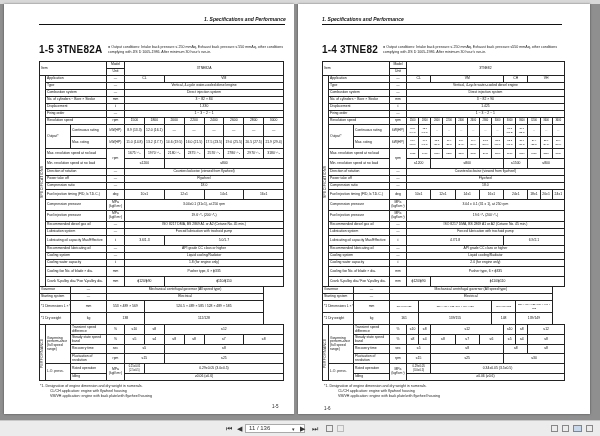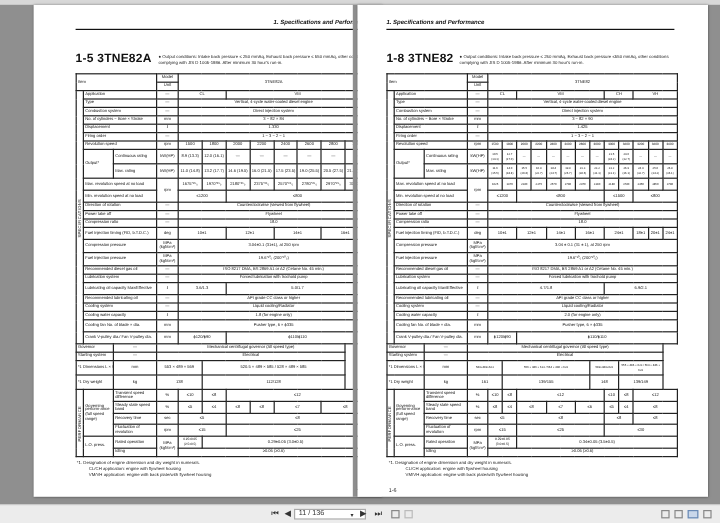--- a/index.html
+++ b/index.html
@@ -1,20 +1,20 @@
 <!DOCTYPE html>
 <html><head>
 <meta charset="utf-8">
 <style>
   html,body{margin:0;padding:0;}
   body{width:600px;height:436px;background:#8a8a8a;position:relative;overflow:hidden;font-family:"Liberation Sans",sans-serif;}
   .viewer{position:absolute;left:0;top:0;width:600px;height:420px;background:#8f8f8f;}
   .topbar{position:absolute;left:0;top:0;width:600px;height:4px;background:#d8d8d8;}
   .page{position:absolute;top:4px;width:290px;height:410px;background:#fff;box-shadow:0 0 2px rgba(0,0,0,.5);overflow:hidden;}
-  .page.left{left:4px;margin-left:24px;}
+  .page.left{left:4px;}
   .page.right{left:298px;width:292px;}
   .sep{position:absolute;left:294px;top:4px;width:4px;height:410px;background:#8f8f8f;}
   .run-head{position:absolute;top:12px;font-size:5px;font-style:italic;font-weight:bold;color:#111;}
   .run-rule{position:absolute;top:20px;height:1px;background:#111;}
   .sec-title{position:absolute;top:40px;font-size:10px;font-weight:bold;color:#111;letter-spacing:.2px;}
   .sec-note{position:absolute;top:41px;font-size:3.6px;line-height:5px;color:#222;width:180px;}
   table.spec{position:absolute;top:57px;border-collapse:collapse;font-size:3.4px;color:#111;table-layout:fixed;}
   table.spec td{border:0.5px solid #222;padding:0 1px;height:6px;line-height:3.6px;text-align:center;overflow:hidden;white-space:nowrap;}
   table.spec td.l{text-align:left;}
   table.spec td.vert{writing-mode:vertical-rl;transform:rotate(180deg);font-size:3.4px;letter-spacing:.3px;}
@@ -298,21 +298,21 @@
       <div style="padding-left:10px">VM/VH application: engine with back plate/with flywheel housing</div>
     </div>
     <div class="pnum" style="left:268px;top:400px;">1-5</div>
   </div>
 
   <div class="sep"></div>
 
   <div class="page right">
     <div class="run-head" style="left:24px;">1. Specifications and Performance</div>
     <div class="run-rule" style="left:24px;width:240px;"></div>
-    <div class="sec-title" style="left:24px;">1-8  3TNE82</div>
+    <div class="sec-title" style="left:24px;">1-4  3TNE82</div>
     <div class="sec-note" style="left:85px;">● Output conditions: Intake back pressure ≤ 250 mmAq, Exhaust back pressure ≤550 mmAq, other conditions complying with JIS D 1005-1986. After minimum 30 hour's run-in.</div>
 
     <table class="spec" style="left:24px;width:242px;">
       <colgroup>
           <col style="width:6px">
           <col style="width:25px">
           <col style="width:36px">
           <col style="width:17px">
           <col span="13" style="width:12.15px">
         </colgroup>

